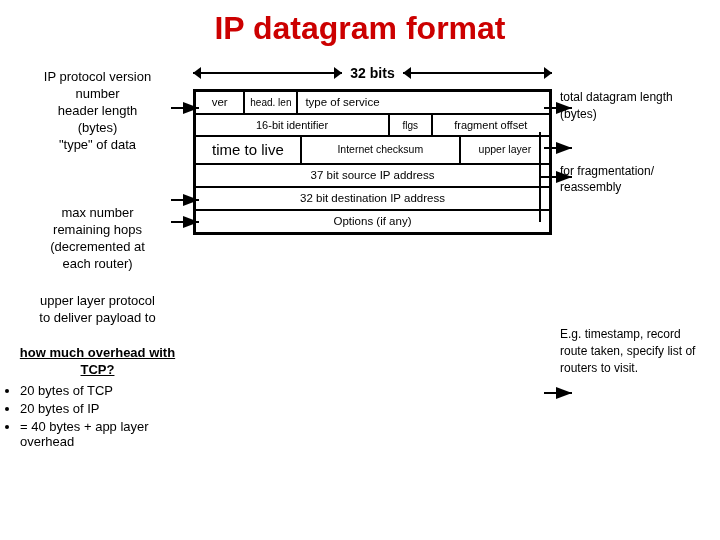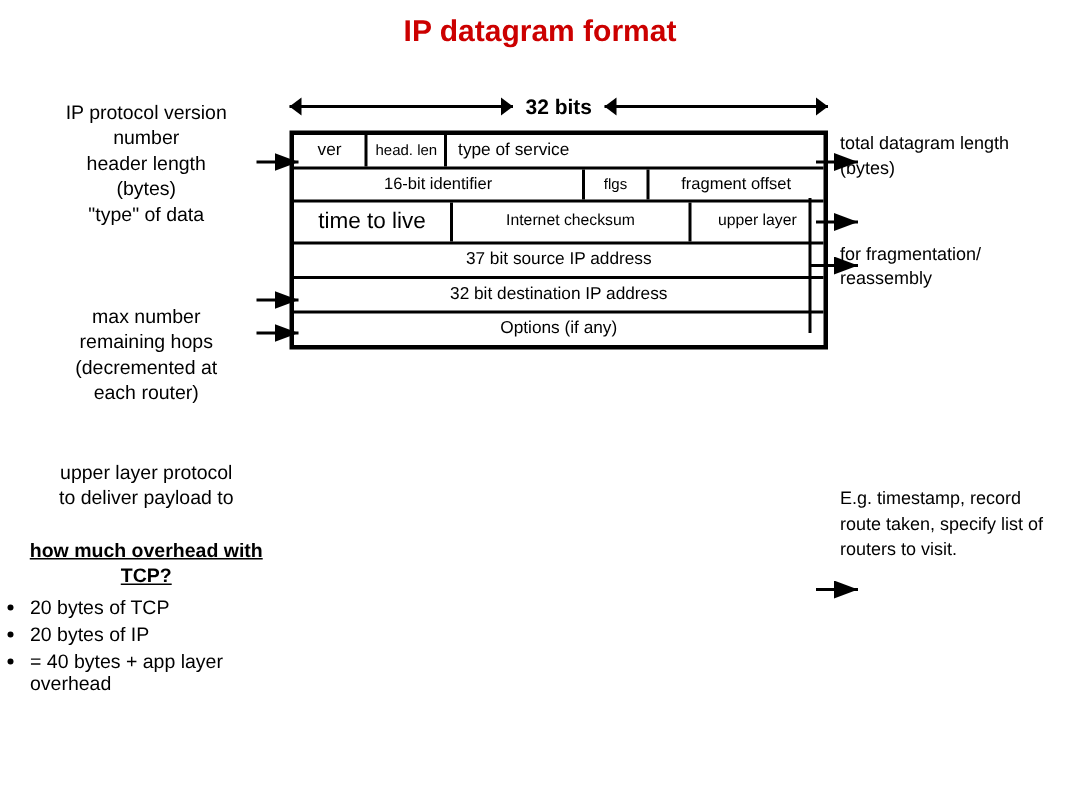--- a/index.html
+++ b/index.html
@@ -6,24 +6,24 @@
     body {
       width: 720px;
       height: 540px;
       background: #fff;
       font-family: 'Comic Sans MS', 'Chalkboard SE', cursive, sans-serif;
       overflow: hidden;
       position: relative;
     }
     .page-title {
       text-align: center;
-      font-size: 20px;
+      font-size: 32px;
       font-weight: bold;
       color: #c00;
-      margin: 10px 0 24px 0;
+      margin: 10px 0 12px 0;
     }
     .main-layout {
       display: flex;
       flex-direction: row;
       padding: 0 10px;
       gap: 8px;
       height: 490px;
     }
     .left-col {
       width: 175px;
@@ -166,21 +166,21 @@
 
 <div class="main-layout">
 
   <div class="left-col">
     <div class="left-section">
       <p>IP protocol version<br>number<br>header length<br>(bytes)<br>"type" of data</p>
     </div>
     <div class="left-section" style="margin-top:40px;">
       <p>max number<br>remaining hops<br>(decremented at<br>each router)</p>
     </div>
-    <div class="left-section" style="margin-top:24px;">
+    <div class="left-section" style="margin-top:8px;">
       <p>upper layer protocol<br>to deliver payload to</p>
     </div>
     <div class="left-section" style="margin-top:6px;">
       <p class="underline-text">how much overhead with TCP?</p>
       <ul class="bullet-list">
         <li>20 bytes of TCP</li>
         <li>20 bytes of IP</li>
         <li>= 40 bytes + app layer overhead</li>
       </ul>
     </div>

